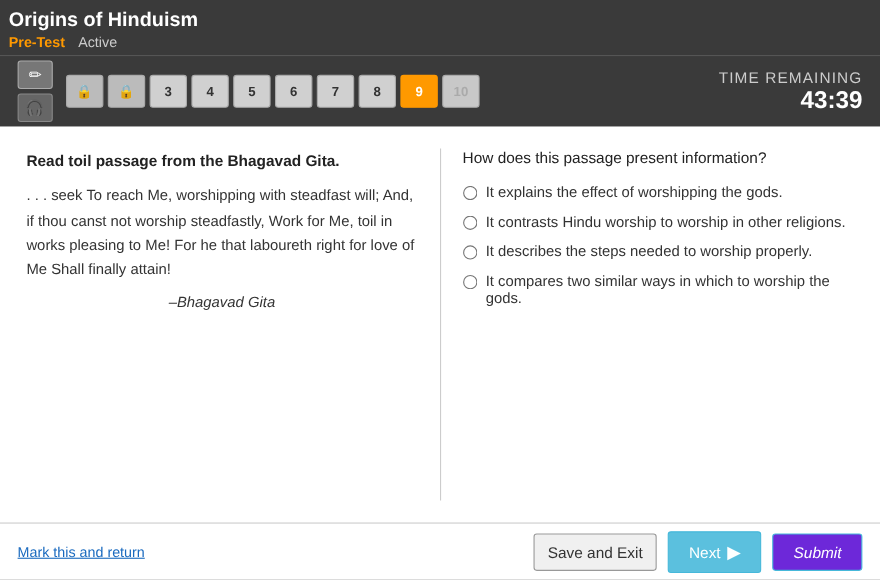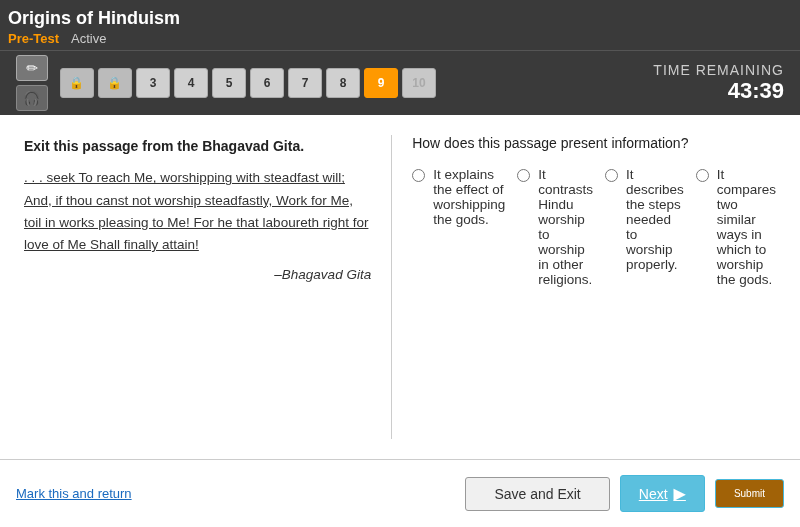--- a/index.html
+++ b/index.html
@@ -146,24 +146,23 @@
     }
     .passage-header {
       font-size: 14px;
       font-weight: bold;
       margin-bottom: 10px;
     }
     .passage-text {
       font-size: 13.5px;
       color: #333;
       line-height: 1.65;
-      text-decoration: underline;
     }
     .passage-citation {
-      text-align: right;
+      text-align: center;
       font-style: italic;
       margin-top: 8px;
       font-size: 13.5px;
       color: #333;
     }
     .divider {
       width: 1px;
       background: #ccc;
       flex-shrink: 0;
     }
@@ -173,21 +172,21 @@
       color: #222;
     }
     .question-text {
       font-size: 14px;
       font-weight: normal;
       margin-bottom: 16px;
     }
     .options-list {
       list-style: none;
       display: flex;
-      flex-direction: row;
+      flex-direction: column;
       gap: 12px;
     }
     .option-item {
       display: flex;
       align-items: flex-start;
       gap: 8px;
       font-size: 13.5px;
       color: #333;
       cursor: pointer;
     }
@@ -197,67 +196,67 @@
     }
 
     
     .footer {
       background: #fff;
       border-top: 1px solid #ccc;
       padding: 8px 16px;
       display: flex;
       align-items: center;
       flex-shrink: 0;
-      height: 68px;
+      height: 52px;
     }
     .mark-link {
       color: #1a6abf;
       font-size: 13px;
       text-decoration: underline;
       cursor: pointer;
     }
     .footer-right {
       margin-left: auto;
       display: flex;
       gap: 10px;
       align-items: center;
     }
     .btn-save-exit {
       background: #f0f0f0;
       border: 1px solid #999;
       border-radius: 3px;
-      padding: 8px 28px;
+      padding: 8px 12px;
       font-size: 14px;
       cursor: pointer;
       color: #333;
     }
     .btn-next {
       background: #5bc0de;
       border: 1px solid #46b8da;
       border-radius: 3px;
       padding: 8px 18px;
       font-size: 14px;
       color: #fff;
       cursor: pointer;
       display: flex;
       align-items: center;
       gap: 6px;
-      text-decoration: underline;
     }
     .btn-next-arrow {
       font-size: 16px;
     }
     .btn-submit {
-      background: #a16207;
+      background: #6d28d9;
       border: 1px solid #46b8da;
       border-radius: 3px;
       padding: 8px 18px;
-      font-size: 10px;
-      color: #fff;
-      cursor: pointer;
+      font-size: 14px;
+      color: #fff;
+      cursor: pointer;
+      font-style: italic;
     }
   </style>
 </head>
 <body>
 
 <div class="header">
   <div class="header-title">Origins of Hinduism</div>
   <div class="header-sub">
     <span class="pretest-label">Pre-Test</span>
     <span class="active-label">Active</span>
@@ -310,21 +309,21 @@
   <div class="time-display">
     <div class="time-label">TIME REMAINING</div>
     <div class="time-value">43:39</div>
   </div>
 </div>
 
 <div class="main-content">
   <div class="content-area">
 
     <div class="left-panel">
-      <div class="passage-header">Exit this passage from the Bhagavad Gita.</div>
+      <div class="passage-header">Read toil passage from the Bhagavad Gita.</div>
       <div class="passage-text">. . . seek To reach Me, worshipping with steadfast will; And, if thou canst not worship steadfastly, Work for Me, toil in works pleasing to Me! For he that laboureth right for love of Me Shall finally attain!</div>
       <div class="passage-citation">–Bhagavad Gita</div>
     </div>
 
     <div class="divider"></div>
 
     <div class="right-panel">
       <div class="question-text">How does this passage present information?</div>
       <ul class="options-list">
         <li class="option-item">

